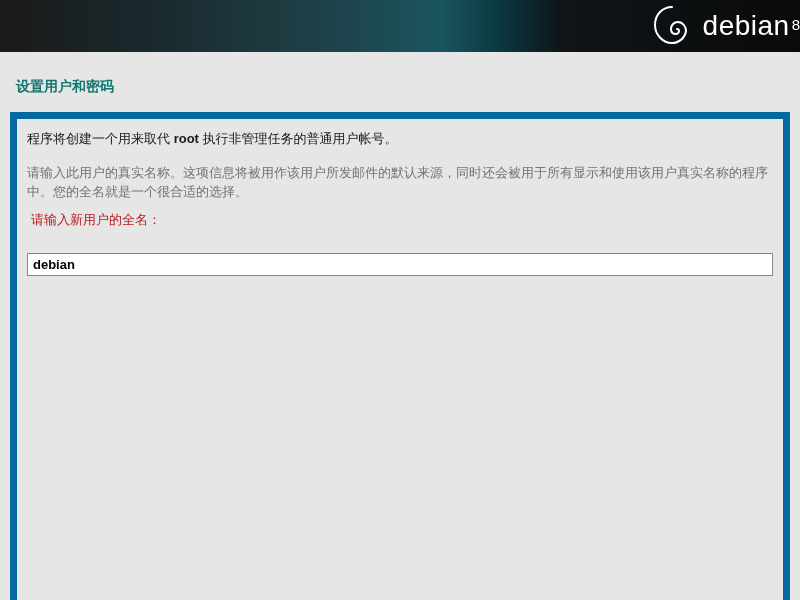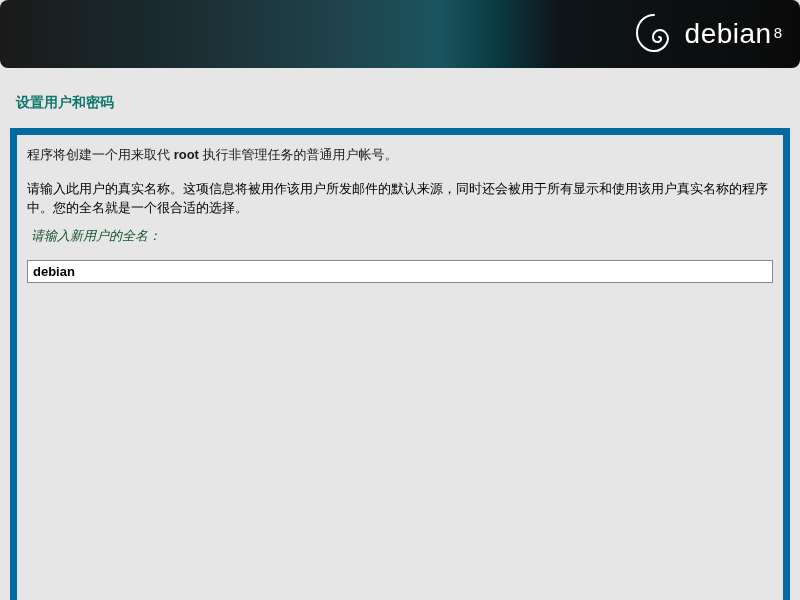--- a/index.html
+++ b/index.html
@@ -5,28 +5,26 @@
     * { margin: 0; padding: 0; box-sizing: border-box; }
     body {
       width: 800px;
       height: 600px;
       font-family: sans-serif;
       font-size: 13px;
       background: #e6e6e6;
       overflow: hidden;
     }
     .header {
-      height: 68px;
+      height: 52px;
       background: linear-gradient(to right, #1a1a1a 0%, #1a2a2e 20%, #1f4048 40%, #1a5560 55%, #0a3a42 62%, #0f1518 70%, #0a0a0a 100%);
       position: relative;
       display: flex;
       justify-content: flex-end;
       align-items: center;
-      padding-right: 18px;
-      border-radius: 8px;
     }
     .logo-wrap {
       display: flex;
       align-items: center;
       gap: 8px;
     }
     .swirl {
       width: 46px;
       height: 46px;
     }
@@ -57,28 +55,27 @@
       background: #e6e6e6;
       padding: 10px 10px 10px 10px;
       height: 512px;
     }
     .info-1 {
       color: #1a1a1a;
       line-height: 1.5;
       margin-bottom: 14px;
     }
     .info-2 {
-      color: #000000;
+      color: #737373;
       line-height: 1.5;
       margin-bottom: 6px;
     }
     .field-label {
-      font-style: italic;
-      color: #14532d;
-      padding: 3px 4px 15px 4px;
+      color: #b91c1c;
+      padding: 3px 4px 24px 4px;
     }
     .text-input {
       width: 100%;
       border: 1px solid #888;
       background: #fff;
       padding: 3px 5px;
       font-size: 13px;
       font-family: sans-serif;
       font-weight: bold;
     }

